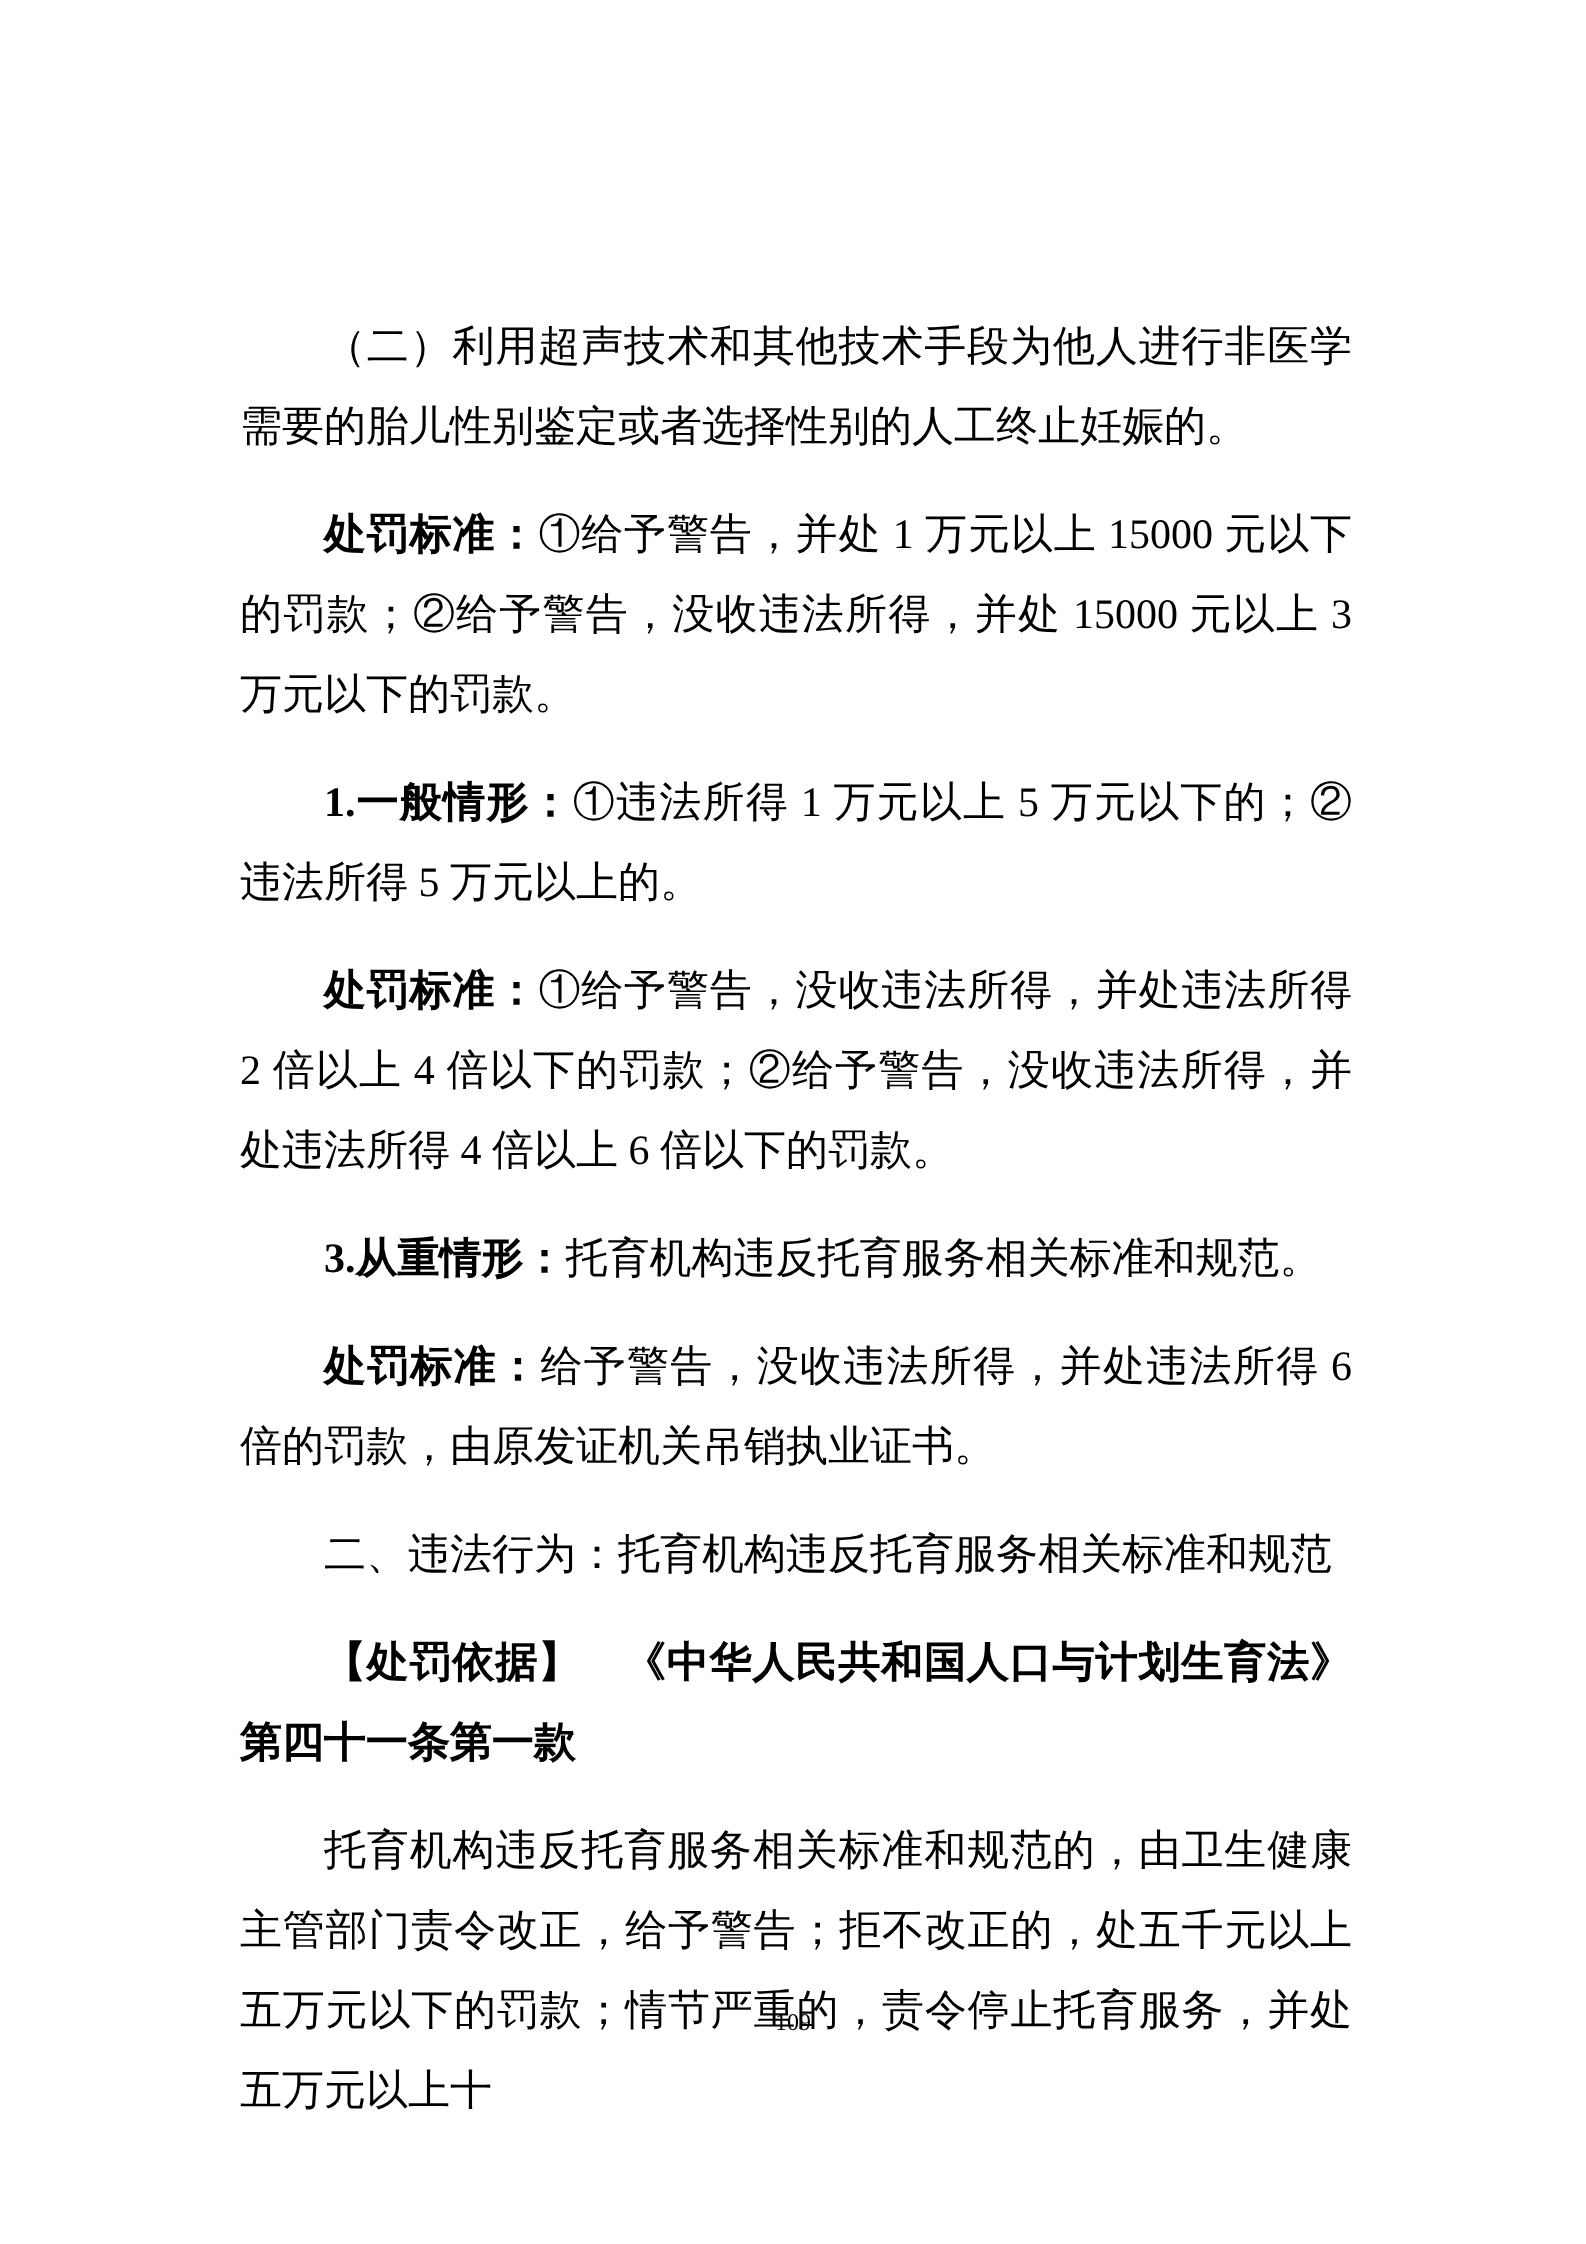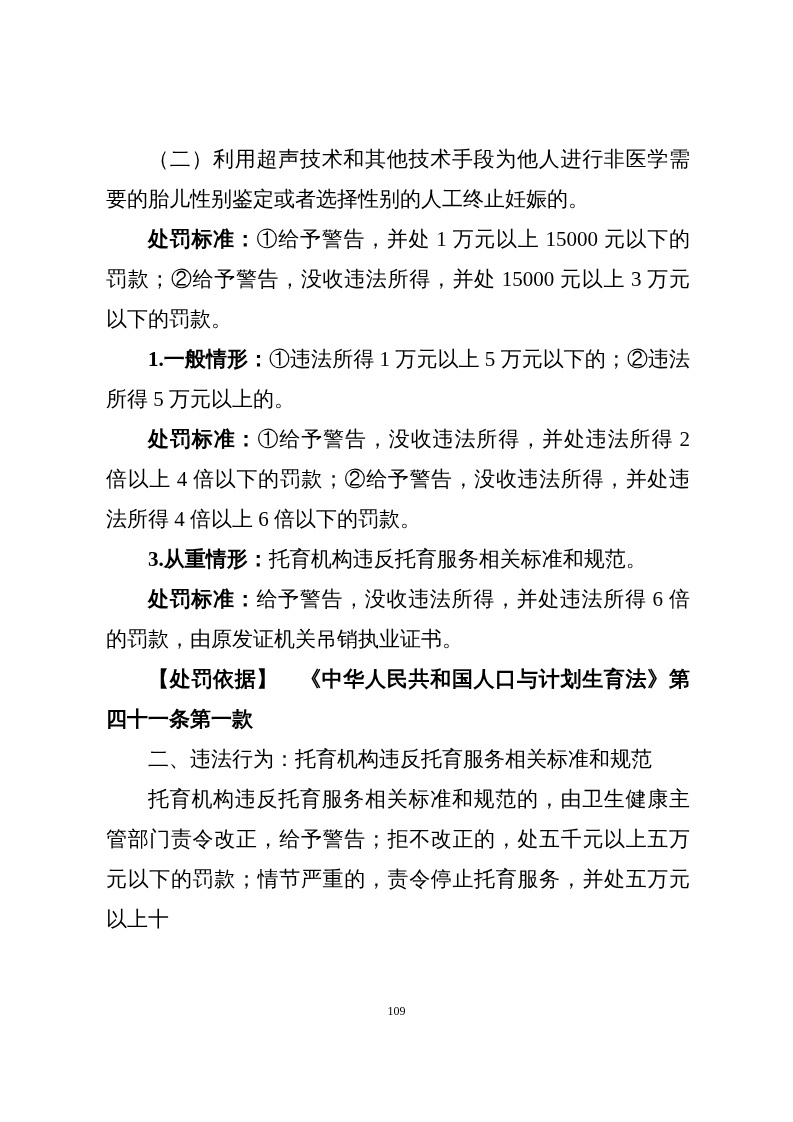--- a/index.html
+++ b/index.html
@@ -20,21 +20,21 @@
     position: absolute;
     left: 106px;
     top: 139px;
     width: 584px;
     font-size: 21px;
     line-height: 40px;
     text-align: justify;
     text-justify: inter-character;
   }
   .para {
-    margin: 0;
+    margin: 14px;
     padding: 0;
     text-indent: 2em;
   }
   .para .lead {
     font-weight: bold;
   }
   .para.bold {
     font-weight: bold;
   }
   .footer {
@@ -61,22 +61,22 @@
     <p class="para"><span class="lead">处罚标准：</span><span>①给予警告，并处 1 万元以上 15000 元以下的罚款；②给予警告，没收违法所得，并处 15000 元以上 3 万元以下的罚款。</span></p>
 
     <p class="para"><span class="lead">1.一般情形：</span><span>①违法所得 1 万元以上 5 万元以下的；②违法所得 5 万元以上的。</span></p>
 
     <p class="para"><span class="lead">处罚标准：</span><span>①给予警告，没收违法所得，并处违法所得 2 倍以上 4 倍以下的罚款；②给予警告，没收违法所得，并处违法所得 4 倍以上 6 倍以下的罚款。</span></p>
 
     <p class="para"><span class="lead">3.从重情形：</span><span>托育机构违反托育服务相关标准和规范。</span></p>
 
     <p class="para"><span class="lead">处罚标准：</span><span>给予警告，没收违法所得，并处违法所得 6 倍的罚款，由原发证机关吊销执业证书。</span></p>
 
+    <p class="para"><span class="lead"></span><span>二、违法行为：托育机构违反托育服务相关标准和规范</span></p>
+
     <p class="para bold"><span class="lead">【处罚依据】</span><span>　《中华人民共和国人口与计划生育法》第四十一条第一款</span></p>
-
-    <p class="para"><span class="lead"></span><span>二、违法行为：托育机构违反托育服务相关标准和规范</span></p>
 
     <p class="para"><span class="lead"></span><span>托育机构违反托育服务相关标准和规范的，由卫生健康主管部门责令改正，给予警告；拒不改正的，处五千元以上五万元以下的罚款；情节严重的，责令停止托育服务，并处五万元以上十</span></p>
 
   </div>
 
   <div class="footer">109</div>
 </div>
 
 </body></html>

